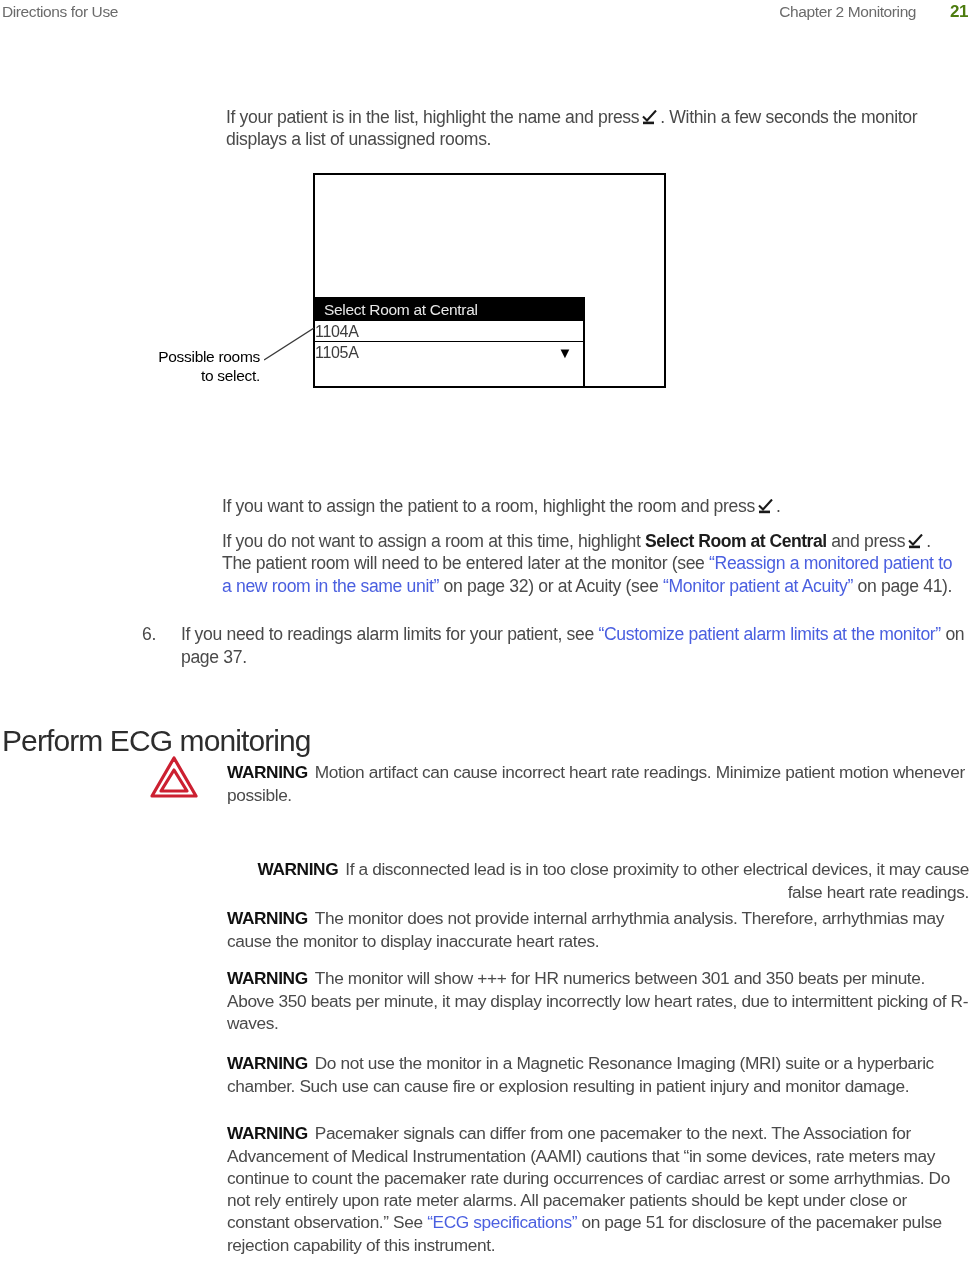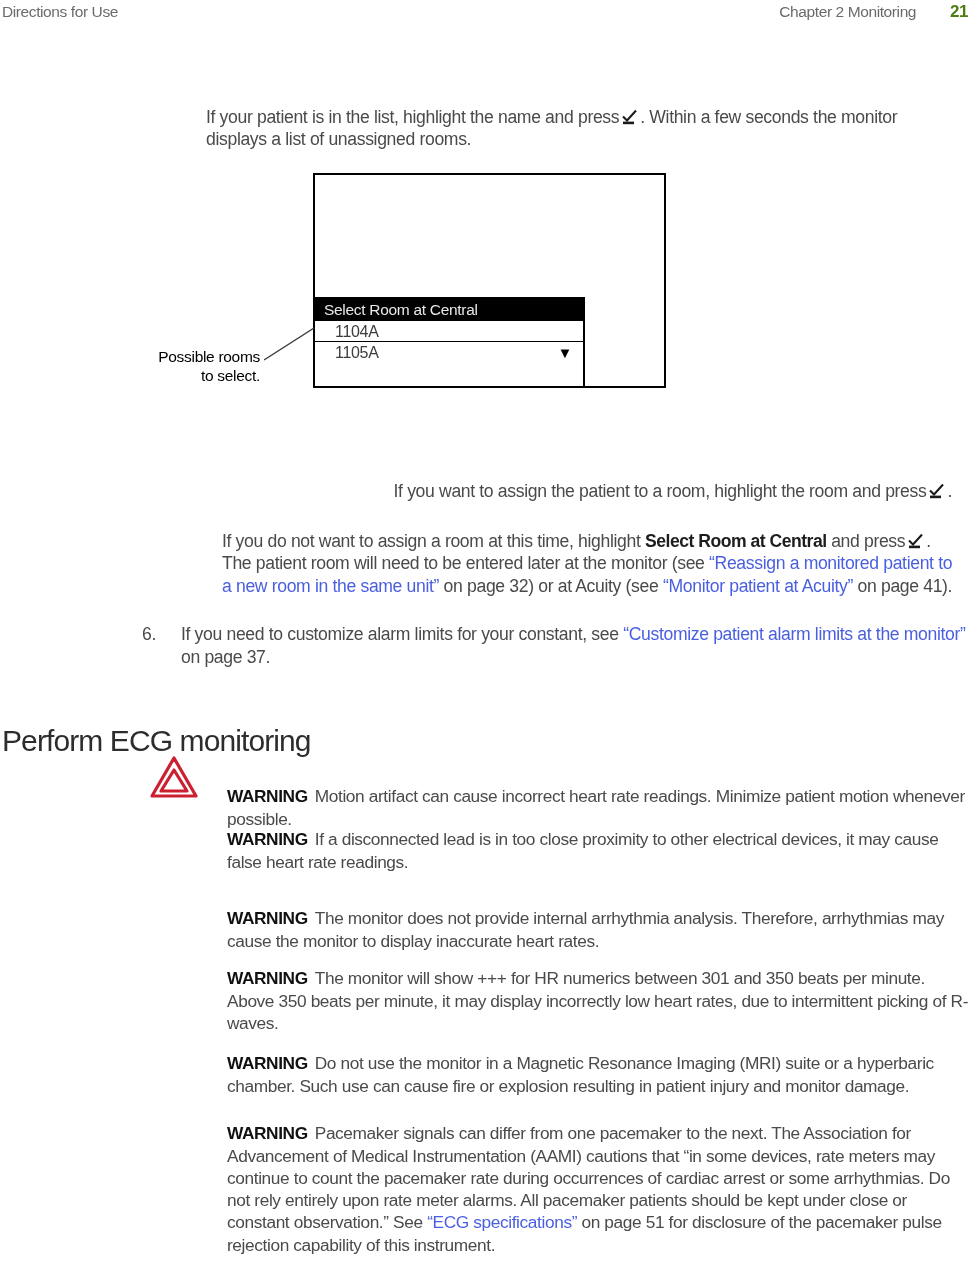--- a/index.html
+++ b/index.html
@@ -60,22 +60,22 @@
     display: inline-block;
     position: relative;
     width: 17px;
     height: 15px;
     vertical-align: -2px;
     margin: 0 2px;
   }
   .key-check svg { position: absolute; left: 0; top: 0; }
 
   
-  #para-intro   { left: 206px; top: 88px;  width: 720px; }
-  #para-assign  { left: 222px; top: 462px; width: 730px; text-align: right; }
+  #para-intro   { left: 226px; top: 88px;  width: 720px; }
+  #para-assign  { left: 222px; top: 477px; width: 730px; }
   #para-central { left: 222px; top: 512px; width: 740px; }
 
   
   #step-6 {
     position: absolute;
     left: 142px; top: 623px;
     width: 830px;
     font-size: 17.6px;
     line-height: 22.5px;
     color: #4a4a4a;
@@ -137,21 +137,21 @@
     letter-spacing: -0.3px;
     white-space: nowrap;
   }
   .list-row {
     height: 22px;
     border-top: 1.6px solid #000;
     border-bottom: 1.6px solid #000;
     font-size: 16px;
     line-height: 21px;
     color: #3d3d3d;
-    padding-left: 20px;
+    padding-left: 0;
     box-sizing: border-box;
     letter-spacing: -0.3px;
     position: relative;
     background: #fff;
     margin-top: -1.6px;
   }
   .list-row.last { border-bottom: none; }
   .row-caret {
     position: absolute;
     right: 11px; top: 3px;
@@ -220,22 +220,22 @@
     line-height: 22.3px;
     color: #4a4a4a;
     letter-spacing: -0.38px;
   }
   .warn-label {
     font-weight: bold;
     color: #111;
     letter-spacing: -0.4px;
   }
   .warn-gap { display: inline-block; width: 7px; }
-  #warn-0 { top: 768px; }
-  #warn-1 { top: 811px; }
+  #warn-0 { top: 744px; }
+  #warn-1 { top: 841px; text-align: right; }
   #warn-2 { top: 890px; }
   #warn-3 { top: 950px; }
   #warn-4 { top: 1035px; }
   #warn-5 { top: 1105px; }
 </style>
 </head>
 <body>
 
 <div class="page-header">
   <span class="hdr-left">Directions for Use</span>
@@ -293,21 +293,21 @@
   <span>If you do not want to assign a room at this time, highlight </span><span class="strong">Select Room at Central</span><span> and press</span><span class="key-check">
     <svg width="17" height="15" viewBox="0 0 17 15">
       <path d="M2 6.5 L6 10.5 L15 0.5" stroke="#1a1a1a" stroke-width="2.1" fill="none"></path>
       <rect x="2" y="11.6" width="11" height="2.6" fill="#1a1a1a"></rect>
     </svg>
   </span><span>. The patient room will need to be entered later at the monitor (see </span><a class="link">“Reassign a monitored patient to a new room in the same unit”</a><span> on page 32) or at Acuity (see </span><a class="link">“Monitor patient at Acuity”</a><span> on page 41).</span>
 </p>
 
 <div id="step-6">
   <span class="num">6.</span>
-  <span class="txt"><span>If you need to customize alarm limits for your constant, see </span><a class="link">“Customize patient alarm limits at the monitor”</a><span> on page 37.</span></span>
+  <span class="txt"><span>If you need to readings alarm limits for your patient, see </span><a class="link">“Customize patient alarm limits at the monitor”</a><span> on page 37.</span></span>
 </div>
 
 <h1 id="section-heading">Perform ECG monitoring</h1>
 
 <svg id="warning-icon" viewBox="0 0 48 42">
   <path d="M24 2 L46 40 L2 40 Z" fill="none" stroke="#CC2031" stroke-width="3.2" stroke-linejoin="round"></path>
   <path d="M24 14 L37 35 L11 35 Z" fill="none" stroke="#CC2031" stroke-width="3.2" stroke-linejoin="round"></path>
 </svg>
 
 <p class="warn-block" id="warn-0">

